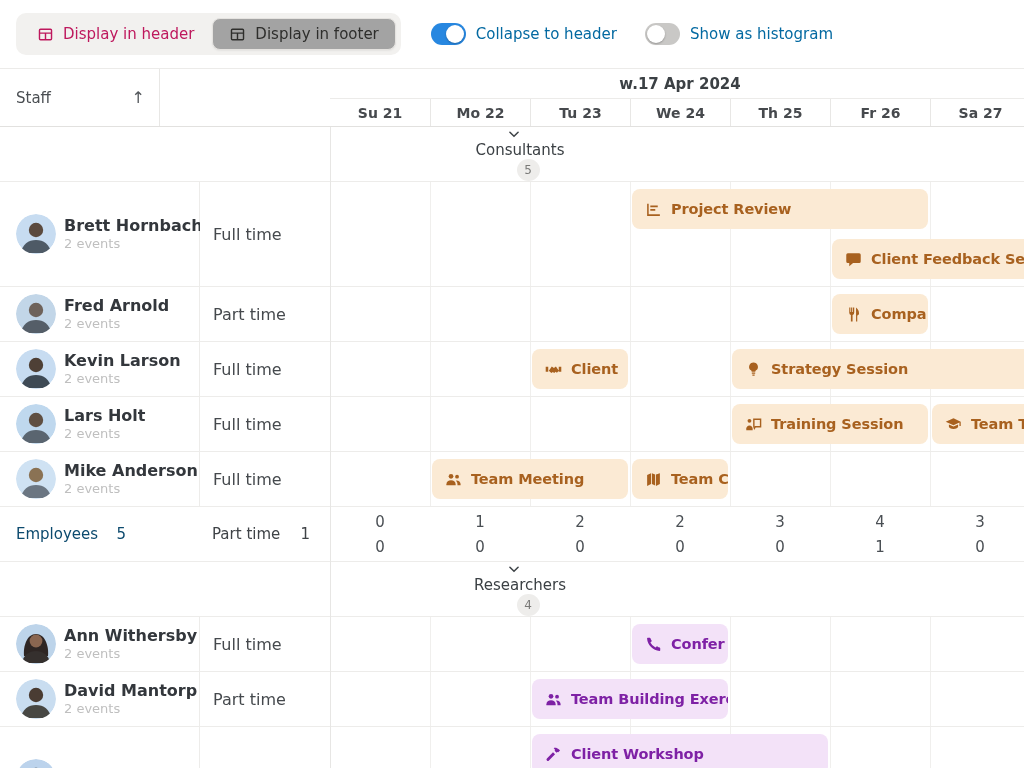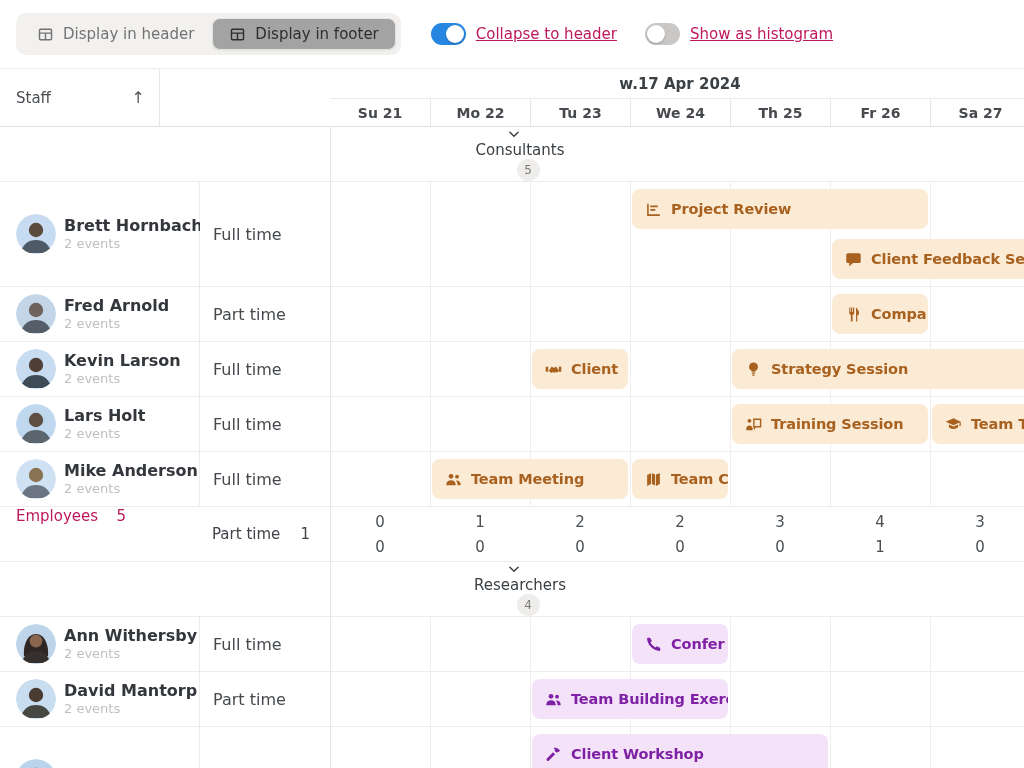--- a/index.html
+++ b/index.html
@@ -8,30 +8,30 @@
   }
   *{box-sizing:border-box;margin:0;padding:0}
   html,body{width:1024px;height:768px;overflow:hidden;background:#fff;
     font-family:"DejaVu Sans","Liberation Sans",sans-serif;color:#3E4347;}
 
   
   .toolbar{position:absolute;top:0;left:0;width:1024px;height:68px;display:flex;align-items:center;padding-left:16px;background:#fff;}
   .seg{display:flex;align-items:center;background:#F2F1EF;border-radius:10px;padding:5px;gap:2px;height:42px;}
   .seg-btn{display:flex;align-items:center;gap:9px;height:32px;padding:0 16px;border:none;background:transparent;
     border-radius:8px;font-family:inherit;font-size:15px;cursor:pointer;white-space:nowrap;}
-  .seg-btn.inactive{color:#737373;}
+  .seg-btn.inactive{color:#be185d;}
   .seg-btn.active{background:#a3a3a3;color:#2E2E2C;border:1px solid #E5E3E0;box-shadow:0 1px 2px rgba(0,0,0,.06);}
   .toggle-wrap{display:flex;align-items:center;gap:10px;cursor:pointer;}
   .tw1{margin-left:30px}.tw2{margin-left:28px}
   .switch{position:relative;display:inline-block;width:35px;height:22px;border-radius:11px;flex:0 0 auto;}
   .switch.on{background:var(--accent-blue);}
   .switch.off{background:var(--toggle-off);}
   .knob{position:absolute;top:2px;width:18px;height:18px;border-radius:50%;background:#fff;box-shadow:0 1px 2px rgba(0,0,0,.25);}
   .switch.on .knob{right:2px;} .switch.off .knob{left:2px;}
-  .toggle-label{font-size:15px;color:#be185d;text-decoration:underline;}
+  .toggle-label{font-size:15px;color:#0369a1;}
 
   
   .sched{position:absolute;top:68px;left:0;width:1024px;height:700px;overflow:hidden;border-top:1px solid #ECEBE9;background:#fff;}
 
   
   .hdr{position:absolute;top:0;left:0;width:1030px;height:58px;border-bottom:1px solid #E2E1DF;background:#fff;z-index:3;}
   .staff-h{position:absolute;left:0;top:0;bottom:0;width:160px;border-right:1px solid #E8E7E5;display:flex;align-items:center;padding:0 14px 0 16px;font-size:15px;font-weight:500;color:#4A4E52;}
   .sort{margin-left:auto;font-size:16px;color:#53575B;}
   .emp-h{position:absolute;left:200px;top:0;bottom:0;width:130px;display:flex;align-items:center;padding-left:13px;font-size:15px;font-weight:500;color:#4A4E52;white-space:nowrap;overflow:hidden;}
   .time-h{position:absolute;left:330px;top:0;width:700px;height:58px;}
@@ -52,21 +52,21 @@
   .nm{display:flex;flex-direction:column;line-height:1.25;}
   .pname{font-size:16px;font-weight:600;color:#33373C;white-space:nowrap;}
   .pevents{font-size:13px;color:#BFBFBF;}
 
   .grow{display:flex;align-items:center;padding-left:16px;background:#fff;cursor:pointer;flex-direction:column;}
   .chev{display:flex;align-items:center;color:#3E4347;margin-right:12px;}
   .gname{font-size:15px;font-weight:500;color:#3B4044;}
   .gbadge{margin-left:16px;width:23px;height:23px;border-radius:50%;background:var(--badge-bg);color:#7A7A78;font-size:12px;display:flex;align-items:center;justify-content:center;}
 
   .srow{background:#fff;}
-  .sum-left{position:absolute;left:16px;top:0;bottom:0;width:110px;display:flex;align-items:flex-start;justify-content:space-between;font-size:15px;color:#be185d;}
+  .sum-left{position:absolute;left:16px;top:0;bottom:0;width:110px;display:flex;align-items:center;justify-content:space-between;font-size:15px;color:#0c4a6e;}
   .sum-emp{position:absolute;left:212px;top:0;bottom:0;width:98px;display:flex;align-items:center;justify-content:space-between;font-size:15px;color:#3F4347;}
   .sum-days{position:absolute;left:330px;top:0;bottom:0;display:flex;}
   .sum-day{width:100px;display:flex;flex-direction:column;align-items:center;justify-content:center;gap:7px;font-size:15px;color:#4A4F54;}
 
   
   .evt{position:absolute;height:40px;border-radius:8px;display:flex;align-items:center;gap:9px;padding:0 13px;
     font-size:14.5px;font-weight:600;letter-spacing:-.1px;white-space:nowrap;overflow:hidden;cursor:pointer;z-index:2;}
   .evt.orange{background:var(--orange-bg);color:var(--orange-text);}
   .evt.purple{background:var(--purple-bg);color:var(--purple-text);}
   .ei{width:17px;height:17px;flex:0 0 auto;fill:currentColor;}

